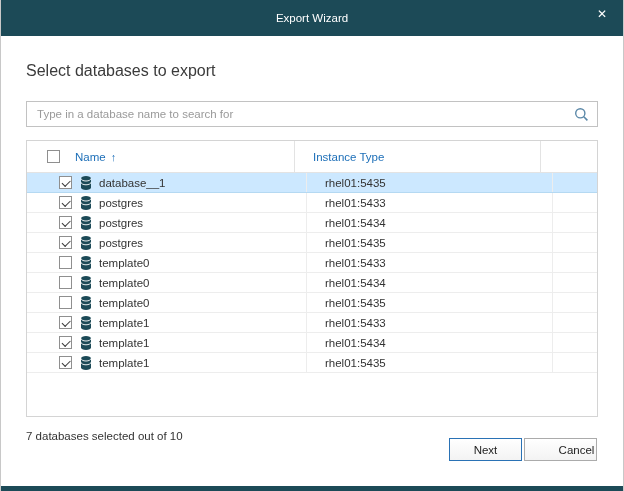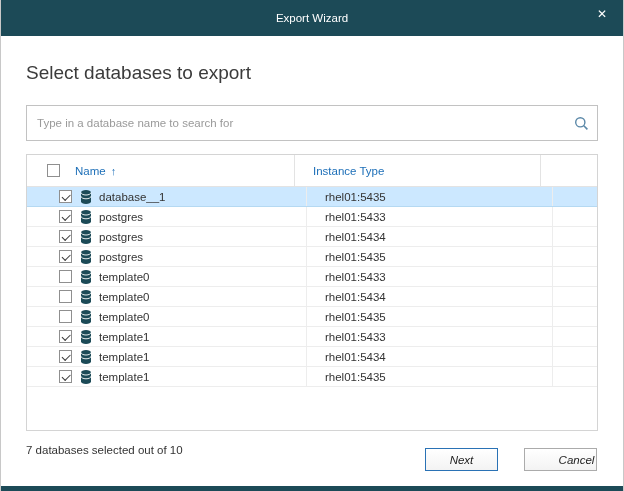--- a/index.html
+++ b/index.html
@@ -12,23 +12,23 @@
   .titlebar{
     height:36px;background:#1c4a57;color:#ffffff;display:flex;align-items:center;
     justify-content:center;position:relative;font-size:11.5px;
   }
   .close-btn{
     position:absolute;right:0;top:0;width:42px;height:28px;display:flex;align-items:center;
     justify-content:center;color:#ffffff;font-size:12px;cursor:pointer;
   }
   
   .content{padding:0 25px;}
-  .heading{margin:26px 0 0 0;font-size:19px;font-weight:400;color:#3b3b3b;}
+  .heading{margin:26px 0 0 0;font-size:16px;font-weight:400;color:#3b3b3b;}
   .searchbox{
-    margin-top:21px;height:36px;border:1px solid #c2c2c2;display:flex;align-items:center;
+    margin-top:21px;height:26px;border:1px solid #c2c2c2;display:flex;align-items:center;
     padding:0 7px 0 8px;box-sizing:border-box;background:#fff;
   }
   .searchbox input{
     flex:1;border:none;outline:none;font-family:"Liberation Sans",sans-serif;
     font-size:11.5px;color:#444;background:transparent;
   }
   .searchbox input::placeholder{color:#9a9a9a;}
   .search-icon-wrap{width:18px;height:18px;display:flex;align-items:center;justify-content:center;}
   
   .table{
@@ -51,21 +51,21 @@
     position:relative;flex:0 0 13px;
   }
   .cb[data-checked="true"]::after{
     content:"";position:absolute;left:2px;top:2.5px;width:7px;height:3.5px;
     border-left:1.6px solid #3a3a3a;border-bottom:1.6px solid #3a3a3a;transform:rotate(-45deg);
   }
   .db-icon{margin-left:8px;display:flex;align-items:center;flex:0 0 auto;}
   .row-name{margin-left:7px;color:#333;}
   .status{margin-top:13px;font-size:11.5px;color:#333;}
   
-  .footer{position:absolute;right:26px;bottom:20px;display:flex;gap:26px;font-style:italic;}
+  .footer{position:absolute;right:26px;bottom:30px;display:flex;gap:2px;}
   .btn{
     width:73px;height:23px;box-sizing:border-box;font-family:"Liberation Sans",sans-serif;
     font-size:11.5px;color:#222;display:flex;align-items:center;justify-content:center;cursor:pointer;
     background:linear-gradient(#ffffff,#f3f3f3);
   }
   .btn-next{border:1px solid #2a72b5;}
   .btn-cancel{border:1px solid #ababab;padding-left:32px;}
   .bottom-band{position:absolute;left:0;bottom:0;width:100%;height:5px;background:#1c4a57;}
 </style>
 </head>

